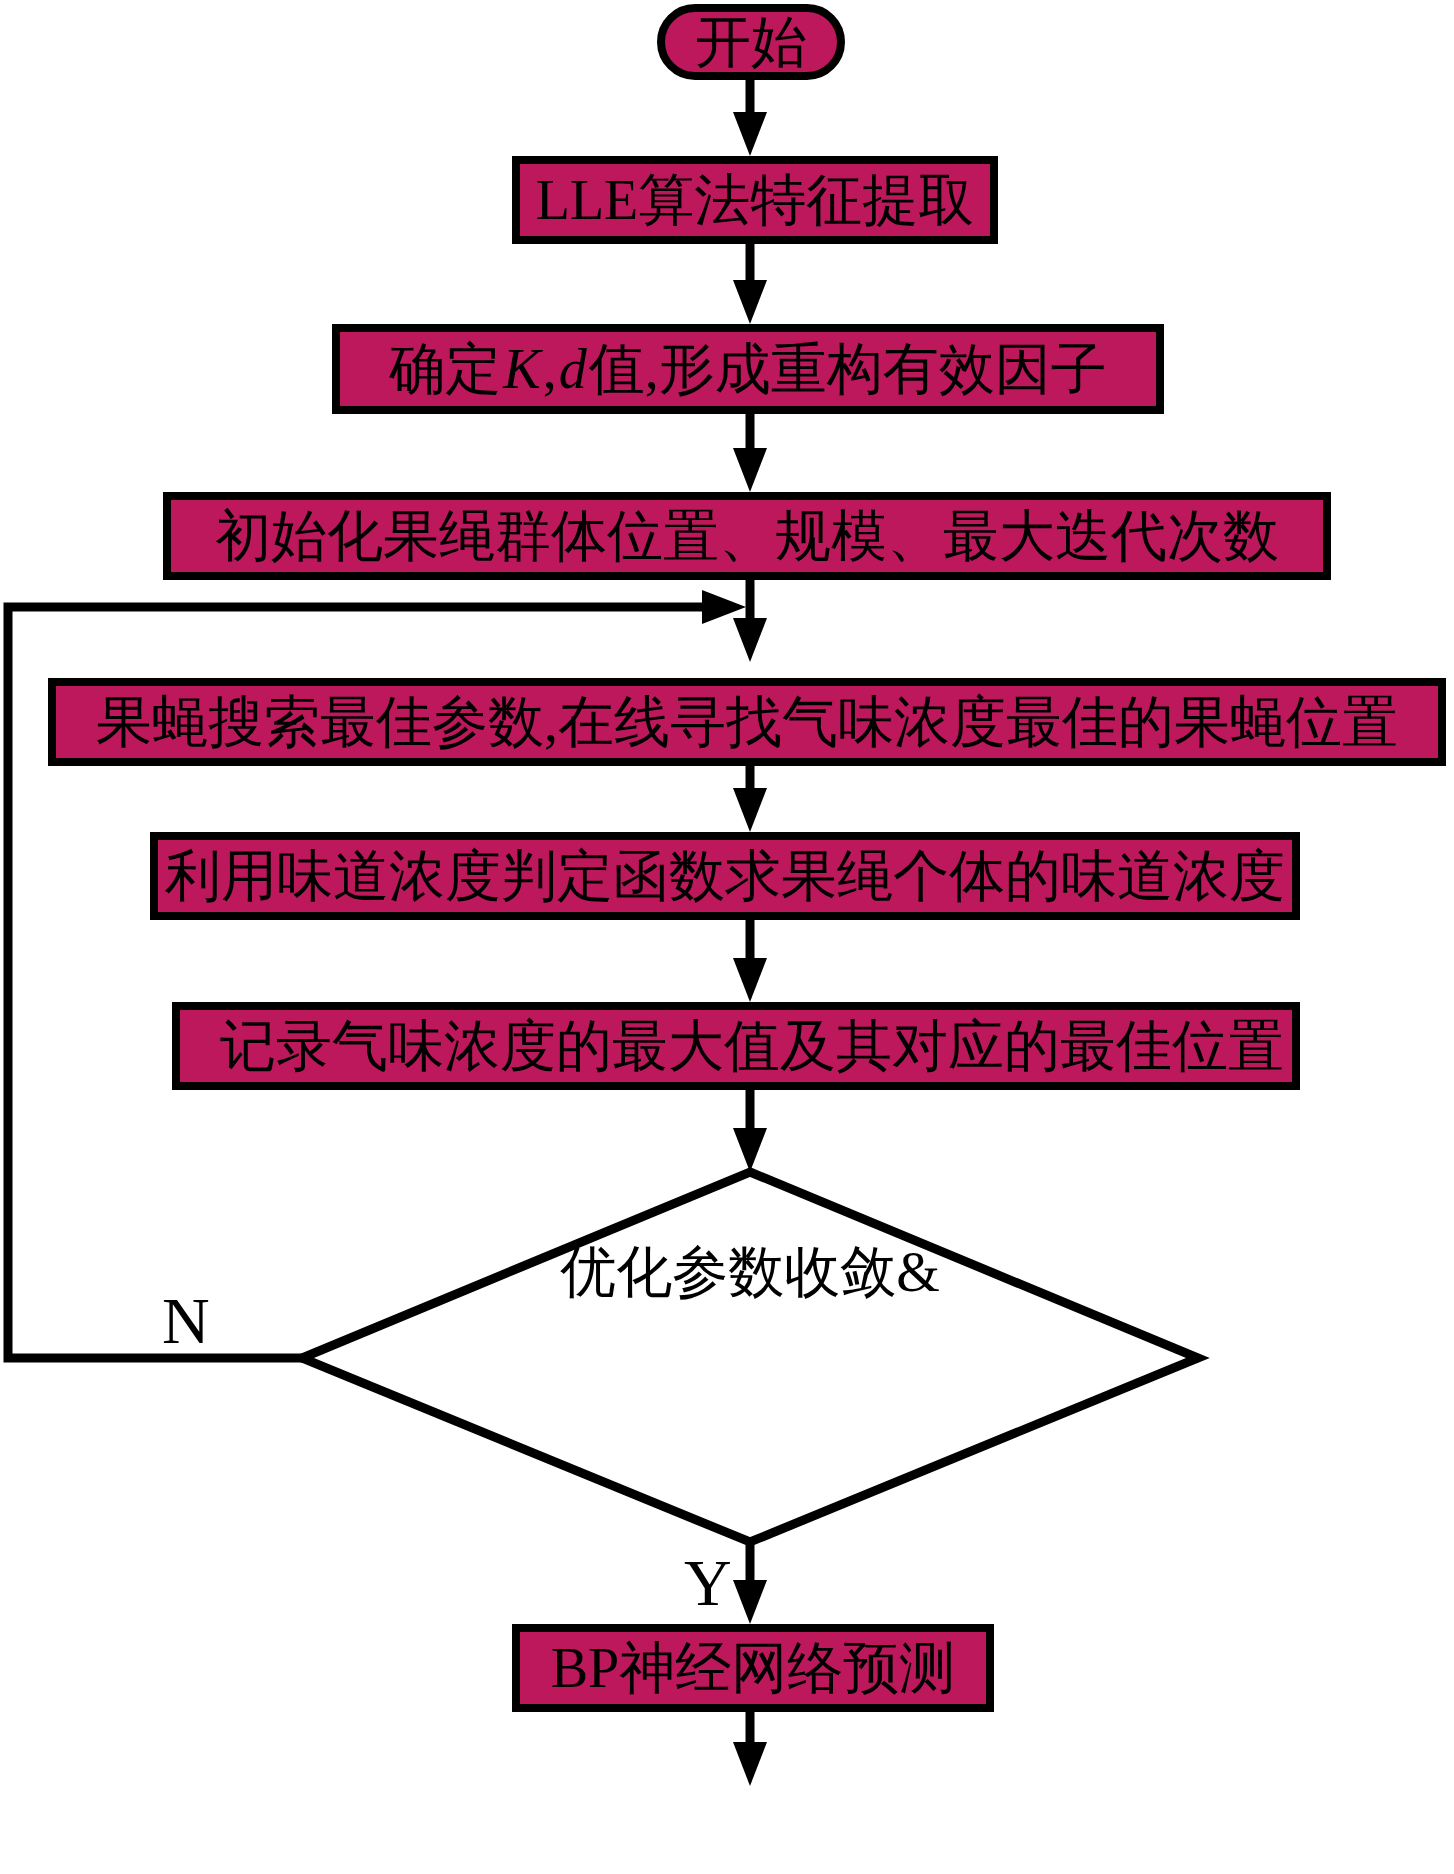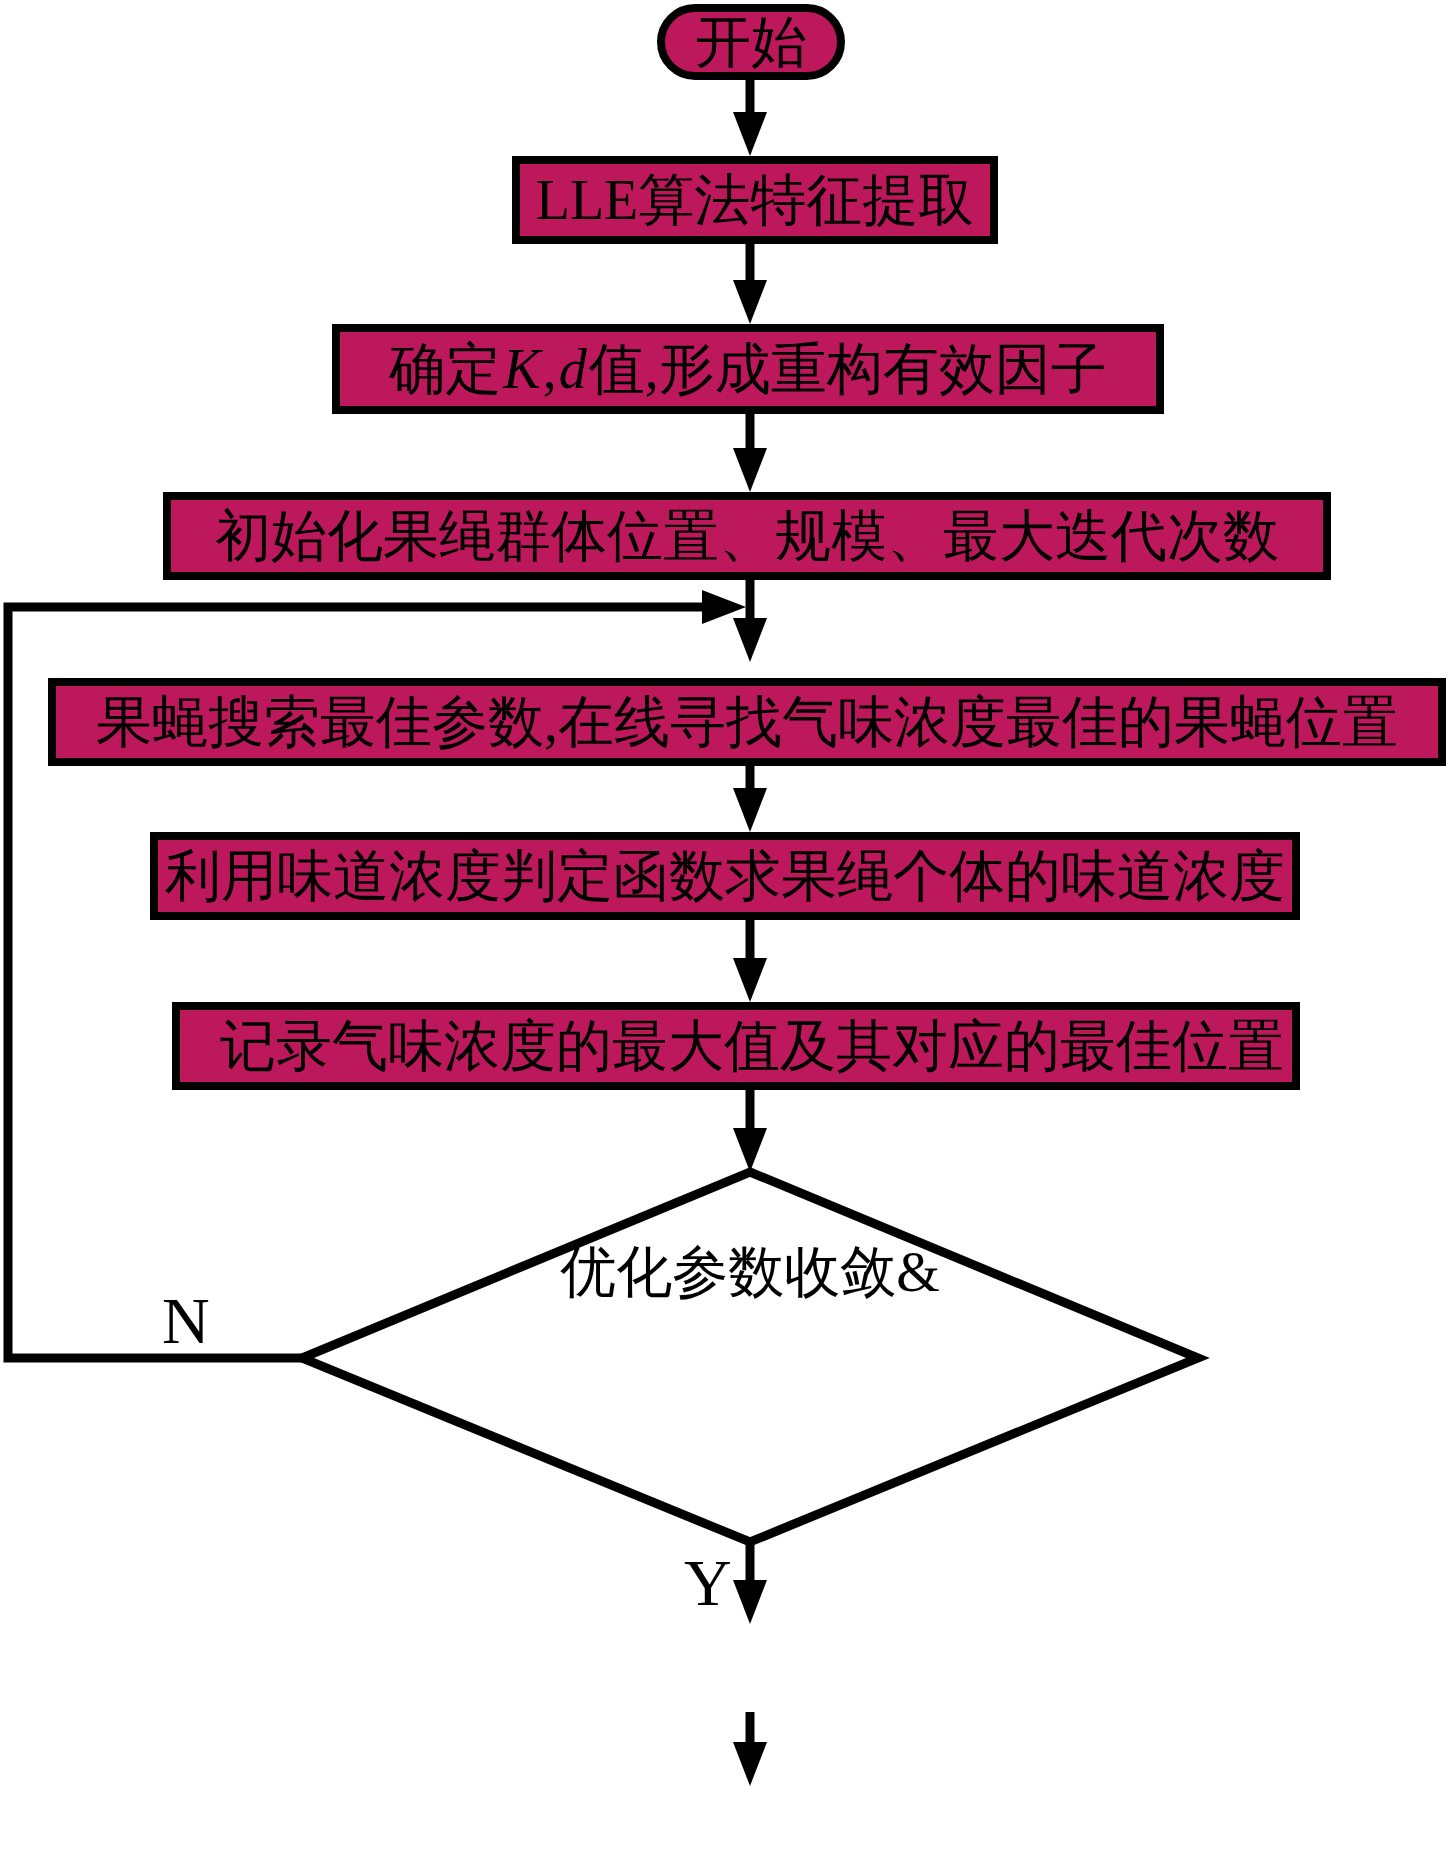--- a/index.html
+++ b/index.html
@@ -114,15 +114,18 @@
     <span>记录气味浓度的最大值及其对应的最佳位置</span>
   </div>
 
   <div class="decision-text">
     <div>优化参数收敛&amp;</div>
   </div>
 
   <div class="edge-label" id="label-n">N</div>
   <div class="edge-label" id="label-y">Y</div>
 
+  <div class="node process" style="left:512px;top:1624px;width:482px;height:88px;">
+    <span>BP神经网络预测</span>
+  </div>
 
 
 </div>
 
 </body></html>

